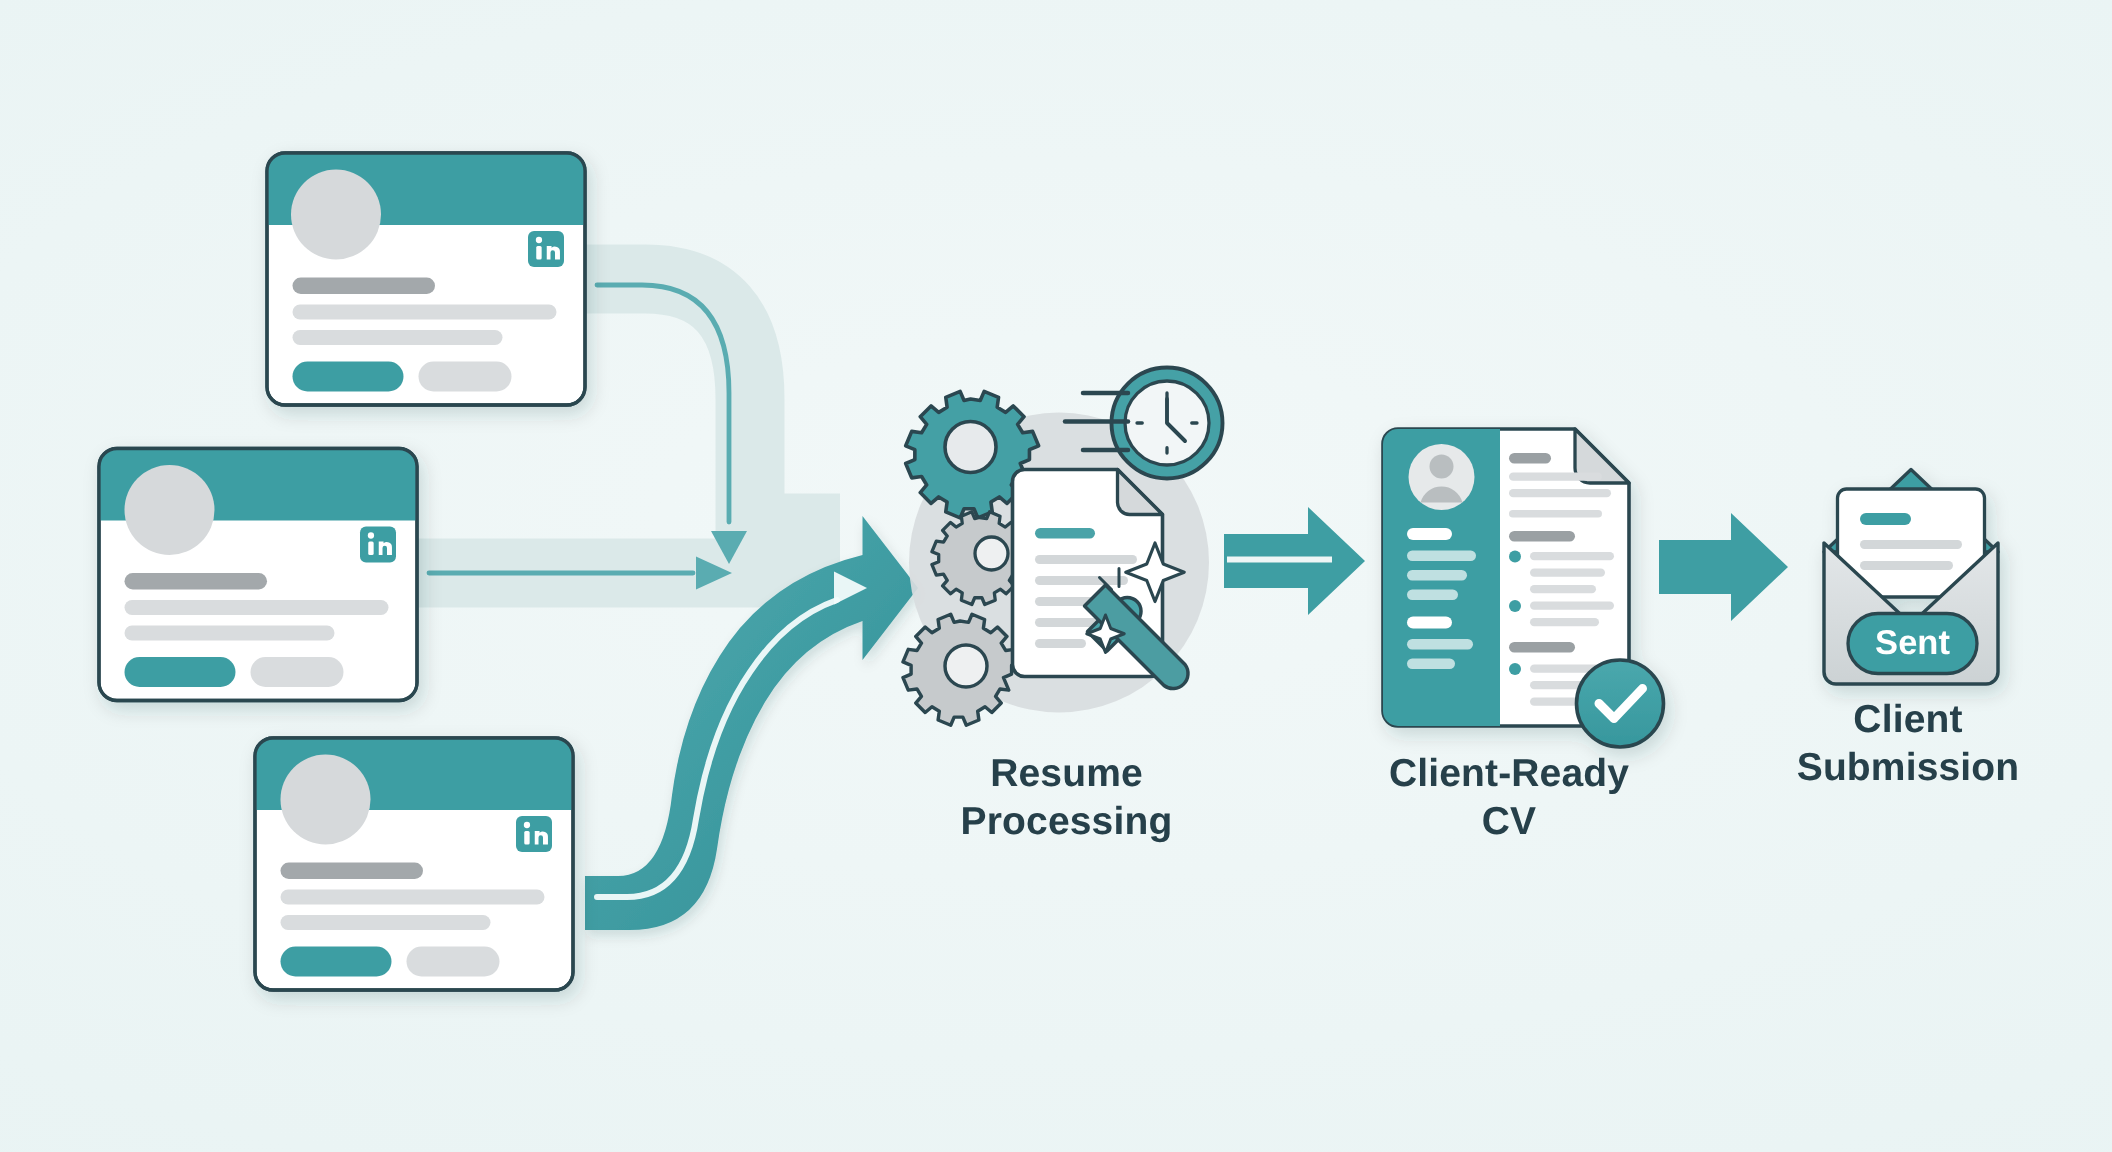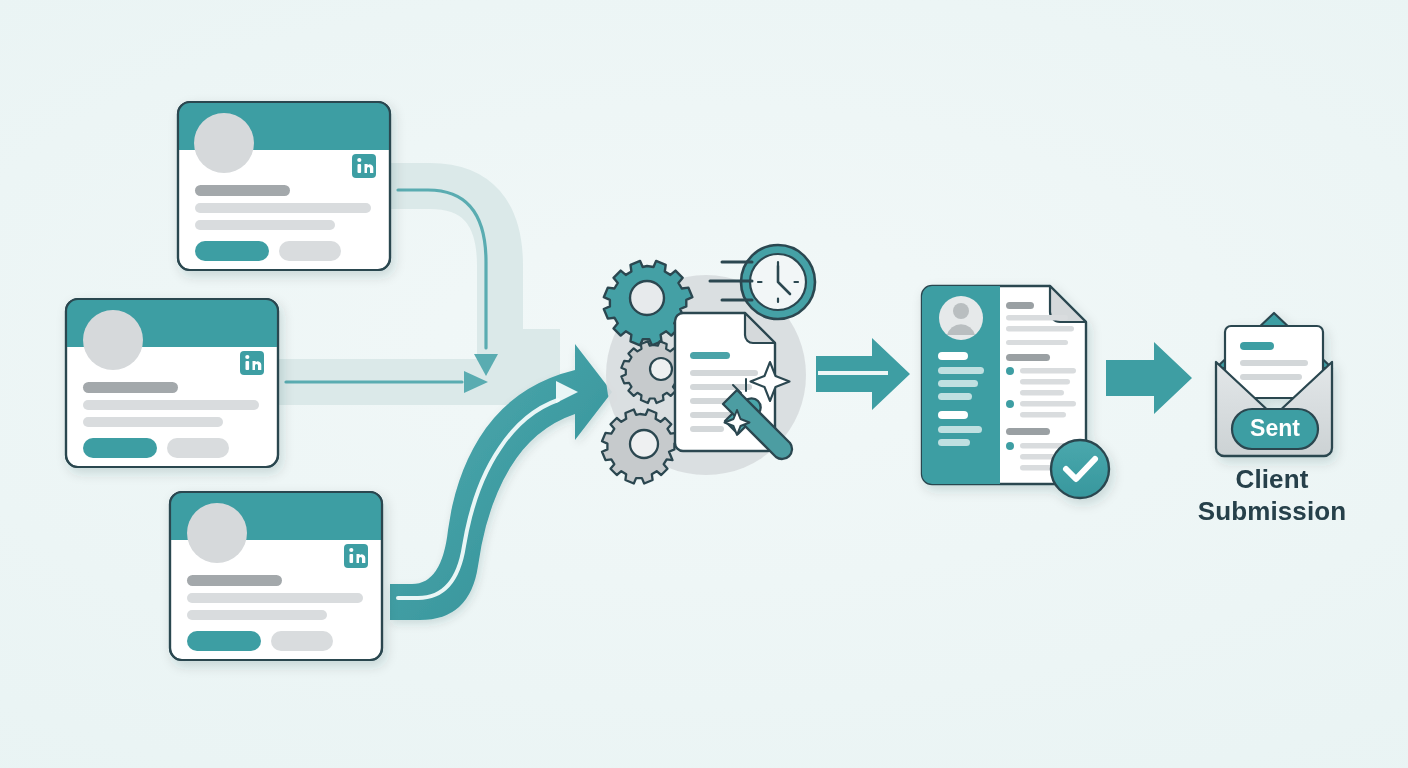--- a/index.html
+++ b/index.html
@@ -302,18 +302,22 @@
 
       <path d="M1216 362 v86 a8 8 0 0 0 8 8 h100 a8 8 0 0 0 8 -8 v-86 L1274 416 Z" fill="url(#envGrad)" stroke="#2b4750" stroke-width="2.3" stroke-linejoin="round"></path>
 
       <g>
         <rect x="1232" y="409" width="86" height="40" rx="20" fill="#3e9ea3" stroke="#2b4750" stroke-width="2.2"></rect>
         <text x="1275" y="436" text-anchor="middle" font-family="Liberation Sans, sans-serif" font-size="23" font-weight="700" fill="#ffffff">Sent</text>
       </g>
     </g>
   </svg>
 
-
+  <div class="flow-label" id="label-processing">Resume
+Processing</div>
+
+  <div class="flow-label" id="label-cv">Client-Ready
+CV</div>
 
   <div class="flow-label" id="label-submission">Client
 Submission</div>
 
 </div>
 
 </body></html>

